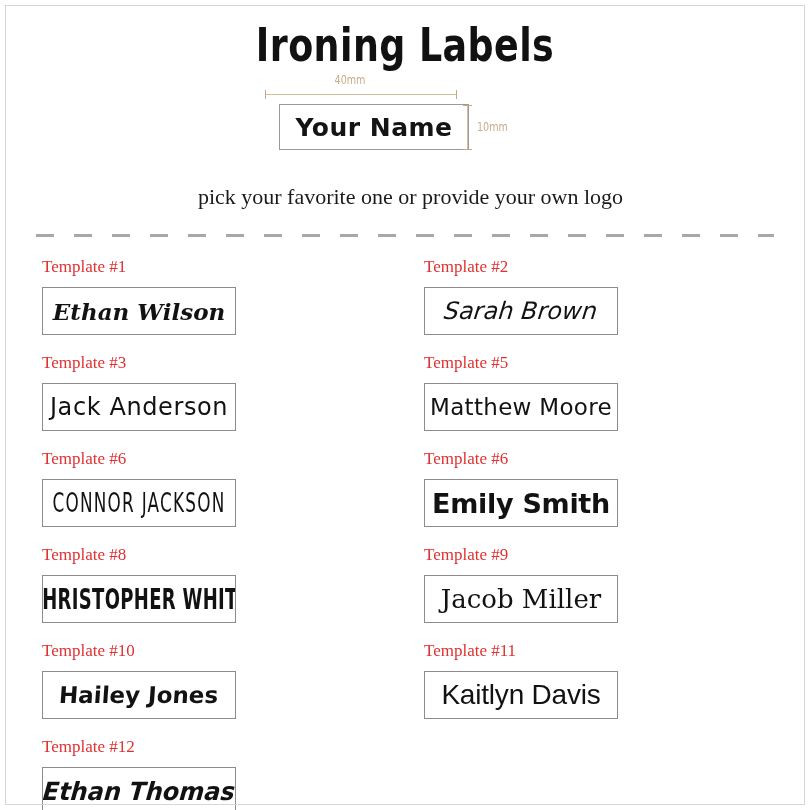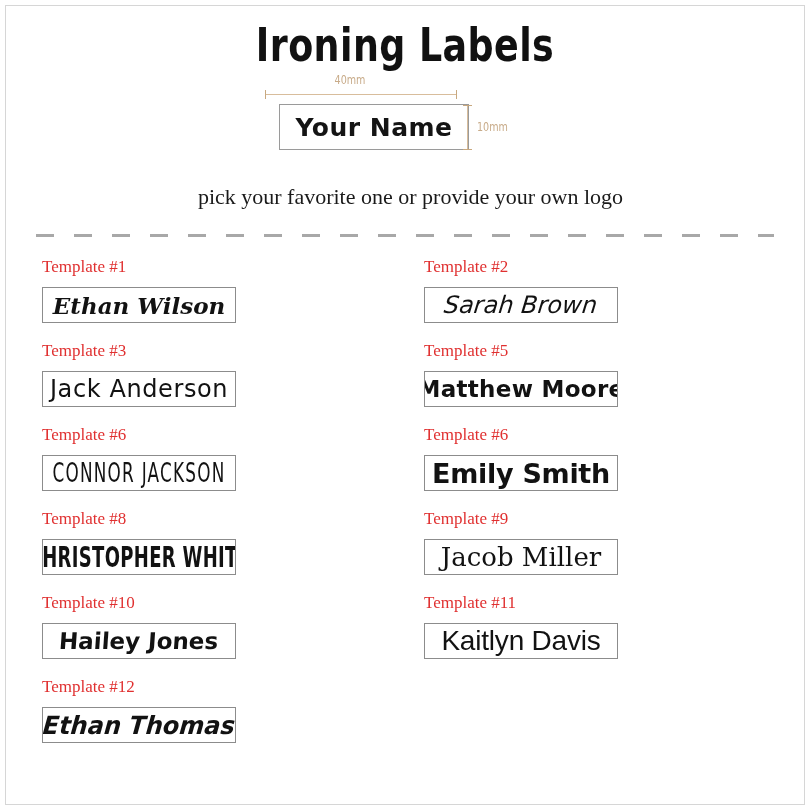--- a/index.html
+++ b/index.html
@@ -174,42 +174,42 @@
 
   .cell-label {
     font-family: "Liberation Serif", serif;
     font-size: 17px;
     color: #e03030;
     margin: 0 0 10px 8px;
   }
 
   .label-box {
     width: 194px;
-    height: 36px;
+    height: 48px;
     border: 1px solid #8c8c8c;
     box-sizing: border-box;
     background: #ffffff;
     display: flex;
     align-items: center;
     justify-content: center;
     margin-left: 8px;
     overflow: hidden;
   }
   .label-box .nm {
     white-space: nowrap;
     color: #121212;
     line-height: 1;
   }
 
   
   .f1  { font-family: "DejaVu Serif", serif;  font-style: italic; font-size: 23px; font-weight: 600; }
   .f2  { font-family: "DejaVu Sans", sans-serif; font-style: italic; font-size: 24px; font-weight: 500; transform: skewX(-6deg); }
   .f3  { font-family: "DejaVu Sans", sans-serif; font-size: 24px; letter-spacing: 0.6px; }
   .f4  { font-family: "Liberation Serif", serif; font-size: 26px; }
-  .f5  { font-family: "DejaVu Sans", sans-serif; font-weight: bold; font-size: 23px; letter-spacing: 0.3px; }
+  .f5  { font-family: "DejaVu Sans", sans-serif; font-weight: normal; font-size: 23px; letter-spacing: 0.3px; }
   .f6  { font-family: "DejaVu Sans Condensed", "Liberation Sans Narrow", "Liberation Sans", sans-serif;
          font-size: 24px; letter-spacing: 1.6px; transform: scaleX(0.78) scaleY(1.08); }
   .f7  { font-family: "DejaVu Sans", sans-serif; font-weight: bold; font-size: 27px; letter-spacing: -0.3px; }
   .f8  { font-family: "DejaVu Sans Condensed", "Liberation Sans Narrow", "Liberation Sans", sans-serif;
          font-weight: bold; font-size: 25px; letter-spacing: 0.4px; transform: scaleX(0.8) scaleY(1.12); }
   .f9  { font-family: "DejaVu Serif", serif; font-size: 26px; }
   .f10 { font-family: "DejaVu Sans", sans-serif; font-weight: bold; font-size: 23px; transform: skewX(-4deg); }
   .f11 { font-family: "Liberation Sans", sans-serif; font-size: 28px; letter-spacing: -0.2px; }
   .f12 { font-family: "DejaVu Sans", sans-serif; font-weight: bold; font-style: italic; font-size: 25px; transform: skewX(-5deg) scaleX(0.96); }
 </style>

